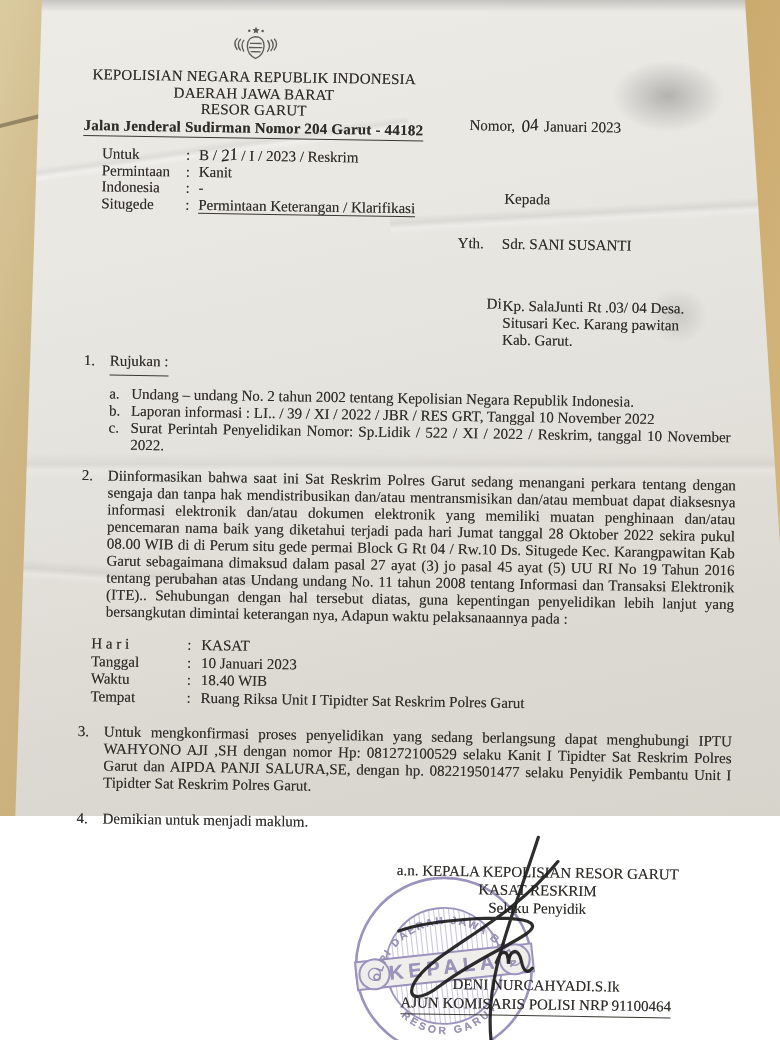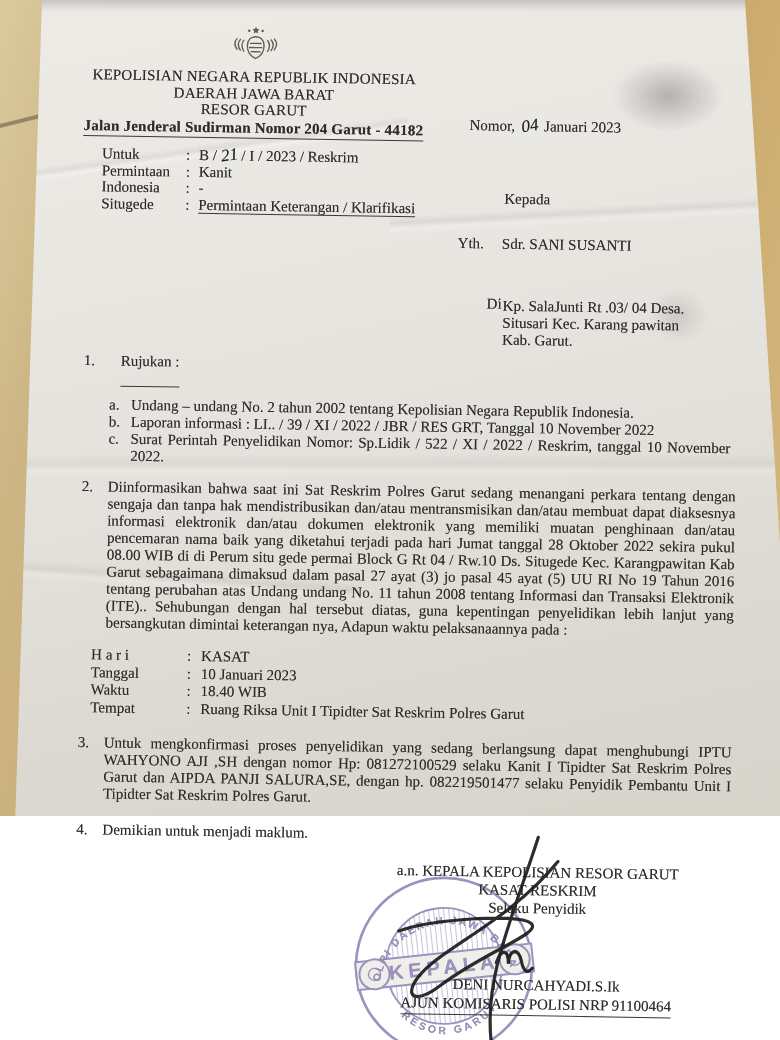--- a/index.html
+++ b/index.html
@@ -49,21 +49,21 @@
   .underl{border-bottom:1.5px solid #3a3833;padding-bottom:0px;}
 
   .kepada{position:absolute;left:506px;top:184px;}
   .ythrow{position:absolute;left:460px;top:229px;display:flex;gap:18px;}
   .di{position:absolute;left:490px;top:261px;margin-top:28px;}
   .addrblk{position:absolute;left:506px;top:291px;line-height:17px;}
 
   .bodyblk{position:absolute;left:88px;top:352px;width:662px;}
   .row1{display:flex;}
   .num{width:26px;flex:none;}
-  .rtitle{border-bottom:1.5px solid #3a3833;padding-bottom:16px;margin-left:11px;}
+  .rtitle{border-bottom:1.5px solid #3a3833;padding-bottom:5px;}
   .sublist{margin:10px 0 0 26px;}
   .sub{display:flex;}
   .slet{width:22px;flex:none;}
   .stext{width:600px;text-align:justify;}
   .para{display:flex;margin-top:14px;}
   .ptext{width:628px;text-align:justify;}
   .sched{margin:15px 0 0 12px;}
   .srow{display:flex;line-height:17.5px;}
   .slab{width:96px;flex:none;}
   .scol{width:14px;flex:none;}

